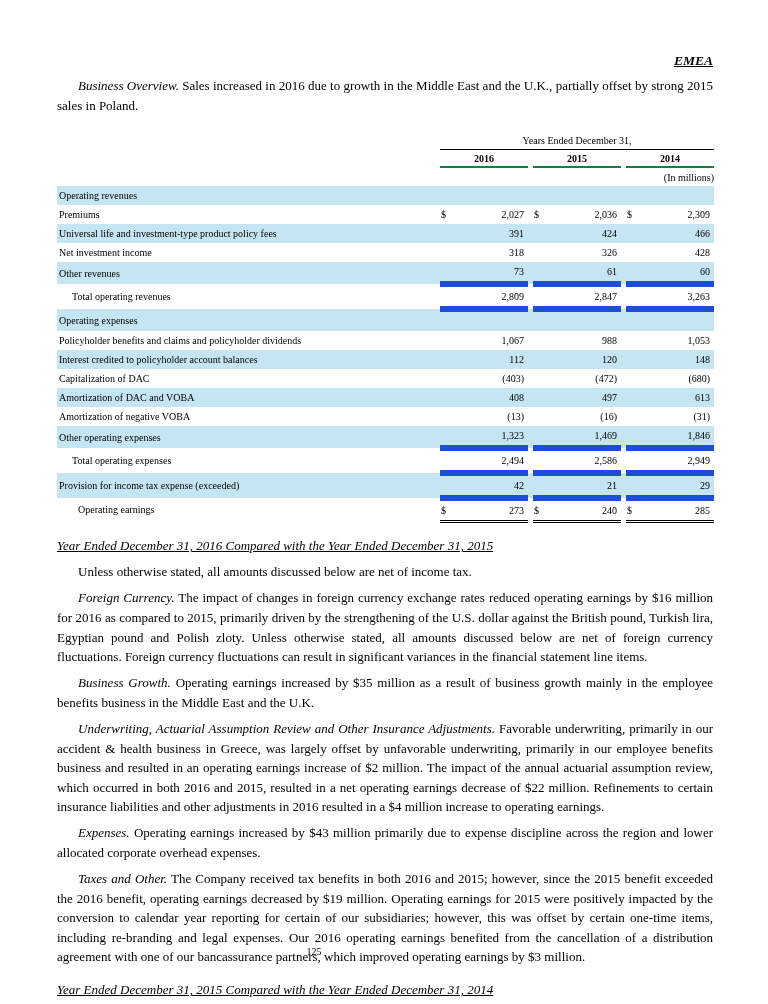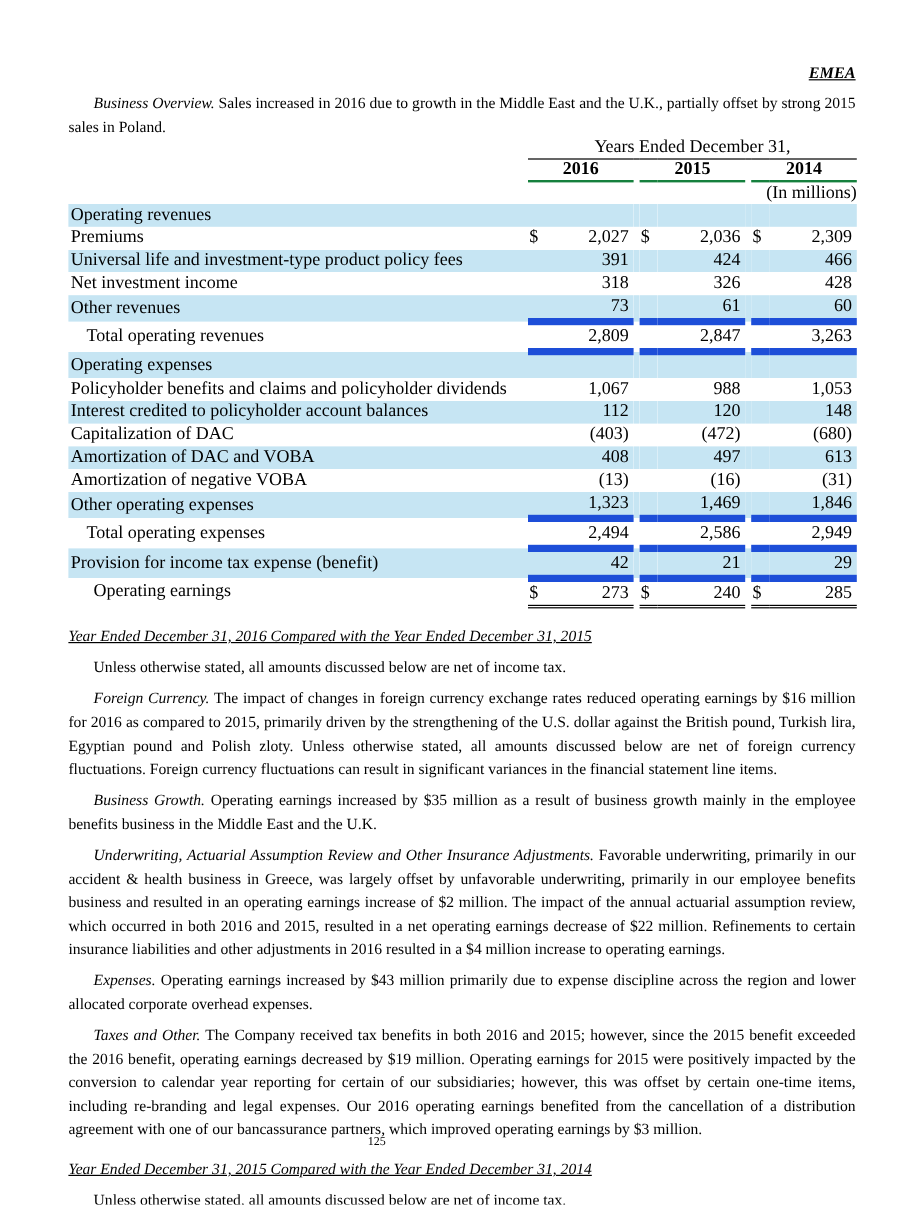--- a/index.html
+++ b/index.html
@@ -29,21 +29,22 @@
     margin:13px 0 0 0;
     font-style:italic;
     text-decoration:underline;
     line-height:19.6px;
   }
   
   table.fin{
     width:656px;
     border-collapse:collapse;
     table-layout:fixed;
-    font-size:15px;
+    margin-top:17px;
+    font-size:10px;
   }
   table.fin td, table.fin th{
     padding:0;margin:0;font-weight:normal;vertical-align:middle;
     white-space:nowrap;overflow:hidden;
   }
   col.c-label{width:383px;}
   col.c-usd{width:15px;}
   col.c-val{width:73px;}
   col.c-gap{width:5px;}
   th.years-head{
@@ -263,21 +264,21 @@
           <td class="usd b1"></td>
           <td class="val b1">2,494</td>
           <td class="gap"></td>
           <td class="usd b1"></td>
           <td class="val b1">2,586</td>
           <td class="gap"></td>
           <td class="usd b1"></td>
           <td class="val b1">2,949</td>
         </tr>
         <tr class="shaded">
-          <td class="label">Provision for income tax expense (benefit)</td>
+          <td class="label">Provision for income tax expense (exceeded)</td>
           <td class="usd b1"></td>
           <td class="val b1">42</td>
           <td class="gap"></td>
           <td class="usd b1"></td>
           <td class="val b1">21</td>
           <td class="gap"></td>
           <td class="usd b1"></td>
           <td class="val b1">29</td>
         </tr>
         <tr>

